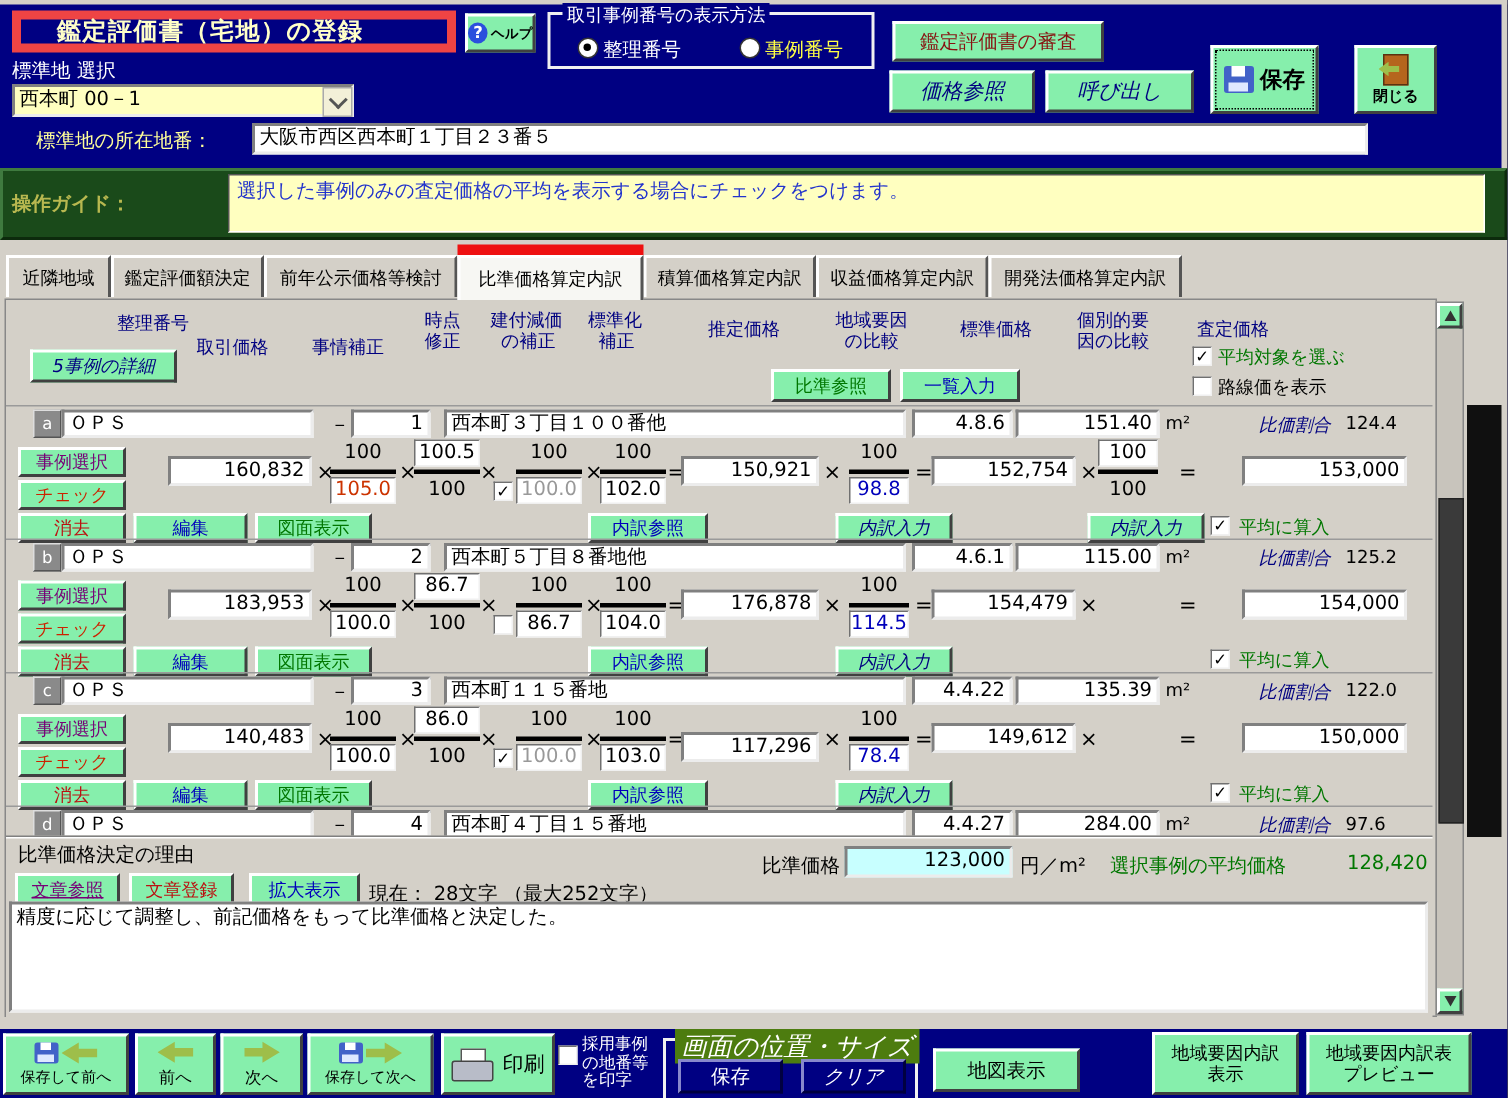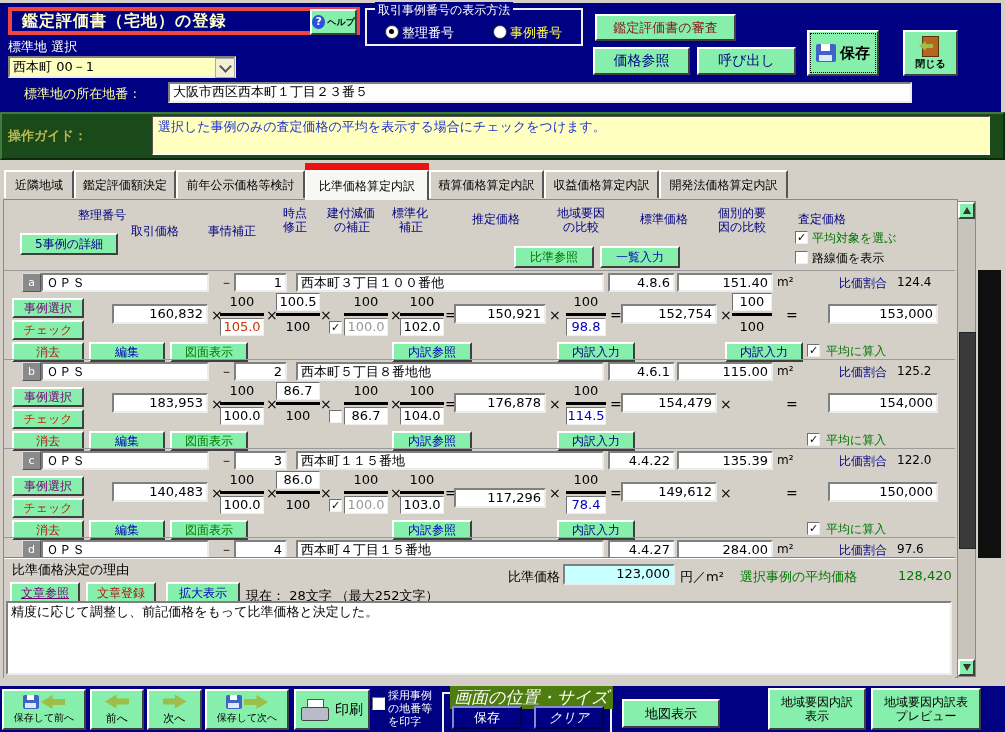--- a/index.html
+++ b/index.html
@@ -1,20 +1,20 @@
 <!DOCTYPE html>
 <html><head>
 <meta charset="utf-8">
 <style>
   html,body{margin:0;padding:0;background:#222;}
   #screen{position:relative;width:1005px;height:732px;background:#000082;overflow:hidden;
           font-family:"DejaVu Sans","Liberation Sans",sans-serif;color:#000;}
   .abs{position:absolute;}
   .lbl{position:absolute;font-size:12px;white-space:nowrap;}
-  .navy{color:#000080;} .green{color:#007700;} .blue{color:#0000bb;}
+  .navy{color:#000080;font-style:italic;} .green{color:#007700;} .blue{color:#0000bb;}
   .red{color:#bb1111;} .purple{color:#770077;} .orange{color:#cc3300;}
   .gray{color:#999;} .white{color:#fff;} .yellow{color:#ffff44;}
   .btn{position:absolute;box-sizing:border-box;background:#86efac;border:2px solid;
        border-color:#ffffff #404040 #404040 #ffffff;display:flex;align-items:center;
        justify-content:center;font-size:12px;white-space:nowrap;cursor:default;}
   .fld{position:absolute;box-sizing:border-box;background:#fff;border:2px solid;
        border-color:#808080 #ececec #ececec #808080;font-size:13px;line-height:16px;
        padding:0 3px;white-space:nowrap;overflow:hidden;}
   .fr{text-align:right;}
   .frac{position:absolute;top:22px;text-align:center;font-size:13px;}
@@ -70,21 +70,21 @@
   .hdr2{position:absolute;font-size:12px;color:#000080;white-space:nowrap;line-height:14px;text-align:center;}
 </style>
 </head>
 <body>
 
 <div id="screen">
 
   <div class="abs" style="left:0;top:0;width:1005px;height:3px;background:#d4d0c8;"></div>
   <div class="abs" style="left:1001px;top:0;width:4px;height:686px;background:#d4d0c8;"></div>
 
-  <div class="abs" style="left:8px;top:7px;width:352px;height:28px;border:4px solid #ef4444;display:flex;align-items:center;padding-left:10px;box-sizing:border-box;">
+  <div class="abs" style="left:8px;top:7px;width:296px;height:28px;border:6px solid #ef4444;display:flex;align-items:center;padding-left:24px;box-sizing:border-box;">
     <span style="color:#ffffc8;font-size:16px;font-weight:bold;letter-spacing:1px;">鑑定評価書（宅地）の登録</span>
   </div>
 
   <div class="btn" style="left:310px;top:9px;width:47px;height:26px;gap:2px;font-size:9px;font-weight:bold;">
     <span class="qmark"></span>
     <span>ヘルプ</span>
   </div>
 
   <div class="groupbox" style="left:365px;top:8px;width:218px;height:38px;"></div>
   <span class="lbl white" style="left:375px;top:2px;background:#000082;padding:0 3px;font-size:12px;">取引事例番号の表示方法</span>
@@ -413,21 +413,21 @@
   </div>
   <div class="btn" style="left:294px;top:689px;width:76px;height:41px;gap:6px;font-size:14px;">
     <span class="printer"></span>
     <span>印刷</span>
   </div>
 
   <span class="cbx" style="left:372px;top:697px;"></span>
   <span class="lbl white" style="left:388px;top:689px;font-size:11px;line-height:13px;">
     <span style="display:block;">採用事例</span>
     <span style="display:block;">の地番等</span>
-    <span style="display:block;">を印字</span>
+    <span style="display:block;font-family:Liberation Mono, monospace;">を印字</span>
   </span>
 
   <div class="abs" style="left:442px;top:692px;width:170px;height:40px;border:2px solid #f0f0f0;border-bottom:none;box-sizing:border-box;"></div>
   <span class="lbl white" style="left:450px;top:686px;background:#4d7c0f;padding:0 4px;font-size:17px;font-style:italic;">画面の位置・サイズ</span>
   <div class="btn white" style="left:452px;top:706px;width:70px;height:23px;background:#000082;border-color:#8888cc #000040 #000040 #8888cc;font-size:13px;">保存</div>
   <div class="btn white" style="left:534px;top:706px;width:70px;height:23px;background:#000082;border-color:#8888cc #000040 #000040 #8888cc;font-size:13px;font-style:italic;">クリア</div>
 
   <div class="btn" style="left:622px;top:699px;width:98px;height:29px;font-size:13px;">地図表示</div>
   <div class="btn" style="left:768px;top:688px;width:98px;height:42px;flex-direction:column;font-size:12px;line-height:14px;">
     <span>地域要因内訳</span>

